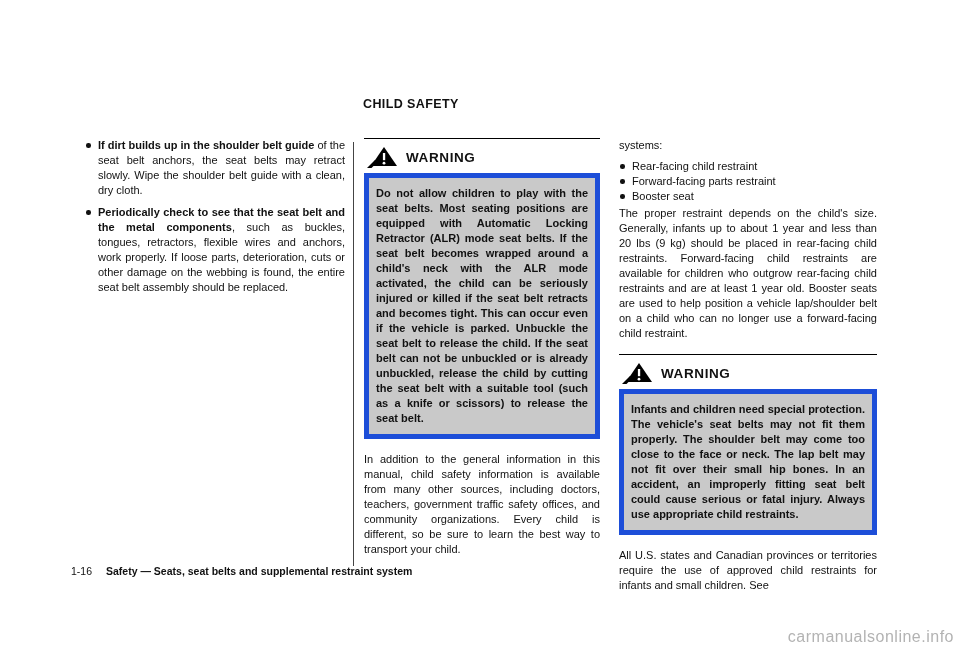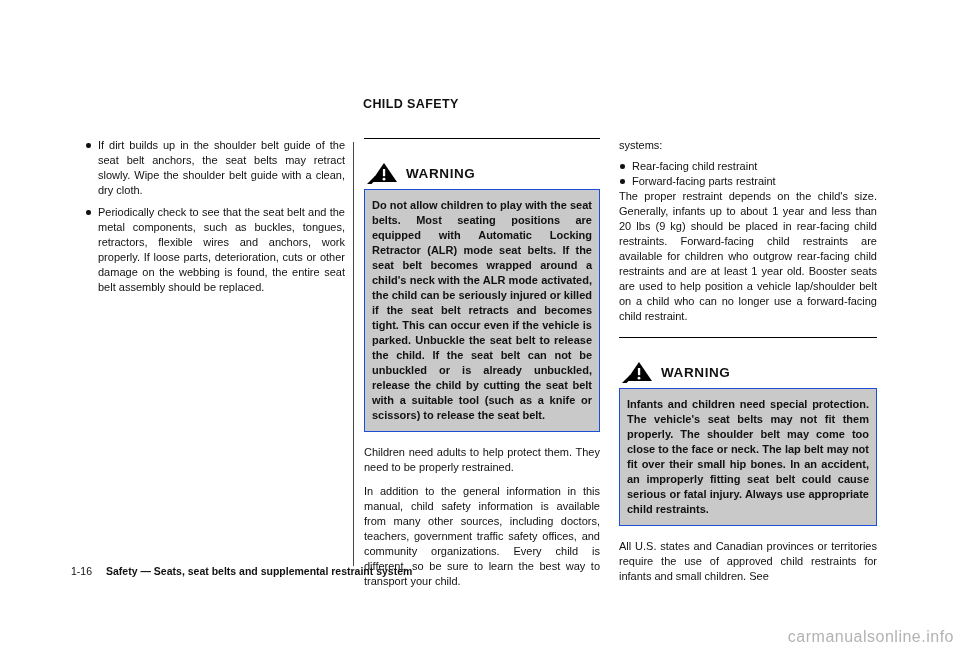--- a/index.html
+++ b/index.html
@@ -42,39 +42,39 @@
   .bullet-dot {
     position: absolute;
     left: 1px;
     top: 5px;
     width: 4.5px;
     height: 4.5px;
     background: #111;
     border-radius: 50%;
   }
   .bullet-item.tight { margin-bottom: 0; }
-  b, .bold { font-weight: normal; }
+  b, .bold { font-weight: bold; }
   .para { margin-bottom: 9px; }
   .warning-box { margin-bottom: 13px; }
   .warning-header {
     border-top: 1.5px solid #000;
-    padding: 24px 3px 5px 3px;
+    padding: 8px 3px 5px 3px;
     display: flex;
     align-items: center;
     gap: 7px;
   }
   .warning-title {
     font-size: 13.5px;
     font-weight: bold;
     letter-spacing: 0.6px;
   }
   .warning-icon { display: inline-flex; align-items: flex-end; }
   .warning-body {
     background: #c9c9c9;
-    border: 1px solid #1d4ed8;
+    border: 5px solid #1d4ed8;
     padding: 8px 7px;
     font-weight: bold;
     text-align: justify;
     font-size: 11px;
     line-height: 15px;
   }
   .footer {
     position: absolute;
     top: 565px;
     left: 71px;
@@ -119,33 +119,36 @@
             <polygon points="17,0 30,19 4,19" fill="#000"></polygon>
             <rect x="15.9" y="6" width="2.3" height="7.2" fill="#fff"></rect>
             <circle cx="17" cy="16.2" r="1.4" fill="#fff"></circle>
             <polygon points="0,21 8,13 10.2,15.2 4.5,21" fill="#000"></polygon>
           </svg>
         </span>
         <span class="warning-title">WARNING</span>
       </div>
       <div class="warning-body">Do not allow children to play with the seat belts. Most seating positions are equipped with Automatic Locking Retractor (ALR) mode seat belts. If the seat belt becomes wrapped around a child's neck with the ALR mode activated, the child can be seriously injured or killed if the seat belt retracts and becomes tight. This can occur even if the vehicle is parked. Unbuckle the seat belt to release the child. If the seat belt can not be unbuckled or is already unbuckled, release the child by cutting the seat belt with a suitable tool (such as a knife or scissors) to release the seat belt.</div>
     </div>
-    <div class="para bold">Children need adults to help protect them. They need to be properly restrained.</div>
     <div class="para">In addition to the general information in this manual, child safety information is available from many other sources, including doctors, teachers, government traffic safety offices, and community organizations. Every child is different, so be sure to learn the best way to transport your child.</div>
   </div>
 
   <div class="col col-right">
     <div style="margin-bottom:6px;">systems:</div>
     <div class="bullet-item tight">
       <span class="bullet-dot"></span>
       <span>Rear-facing child restraint</span>
     </div>
     <div class="bullet-item tight">
       <span class="bullet-dot"></span>
       <span>Forward-facing parts restraint</span>
+    </div>
+    <div class="bullet-item tight" style="margin-bottom:2px;">
+      <span class="bullet-dot"></span>
+      <span>Booster seat</span>
     </div>
     <div class="para" style="margin-bottom:13px;">The proper restraint depends on the child's size. Generally, infants up to about 1 year and less than 20 lbs (9 kg) should be placed in rear-facing child restraints. Forward-facing child restraints are available for children who outgrow rear-facing child restraints and are at least 1 year old. Booster seats are used to help position a vehicle lap/shoulder belt on a child who can no longer use a forward-facing child restraint.</div>
     <div class="warning-box">
       <div class="warning-header">
         <span class="warning-icon">
           <svg width="32" height="21" viewBox="0 0 32 21">
             <polygon points="17,0 30,19 4,19" fill="#000"></polygon>
             <rect x="15.9" y="6" width="2.3" height="7.2" fill="#fff"></rect>
             <circle cx="17" cy="16.2" r="1.4" fill="#fff"></circle>
             <polygon points="0,21 8,13 10.2,15.2 4.5,21" fill="#000"></polygon>

